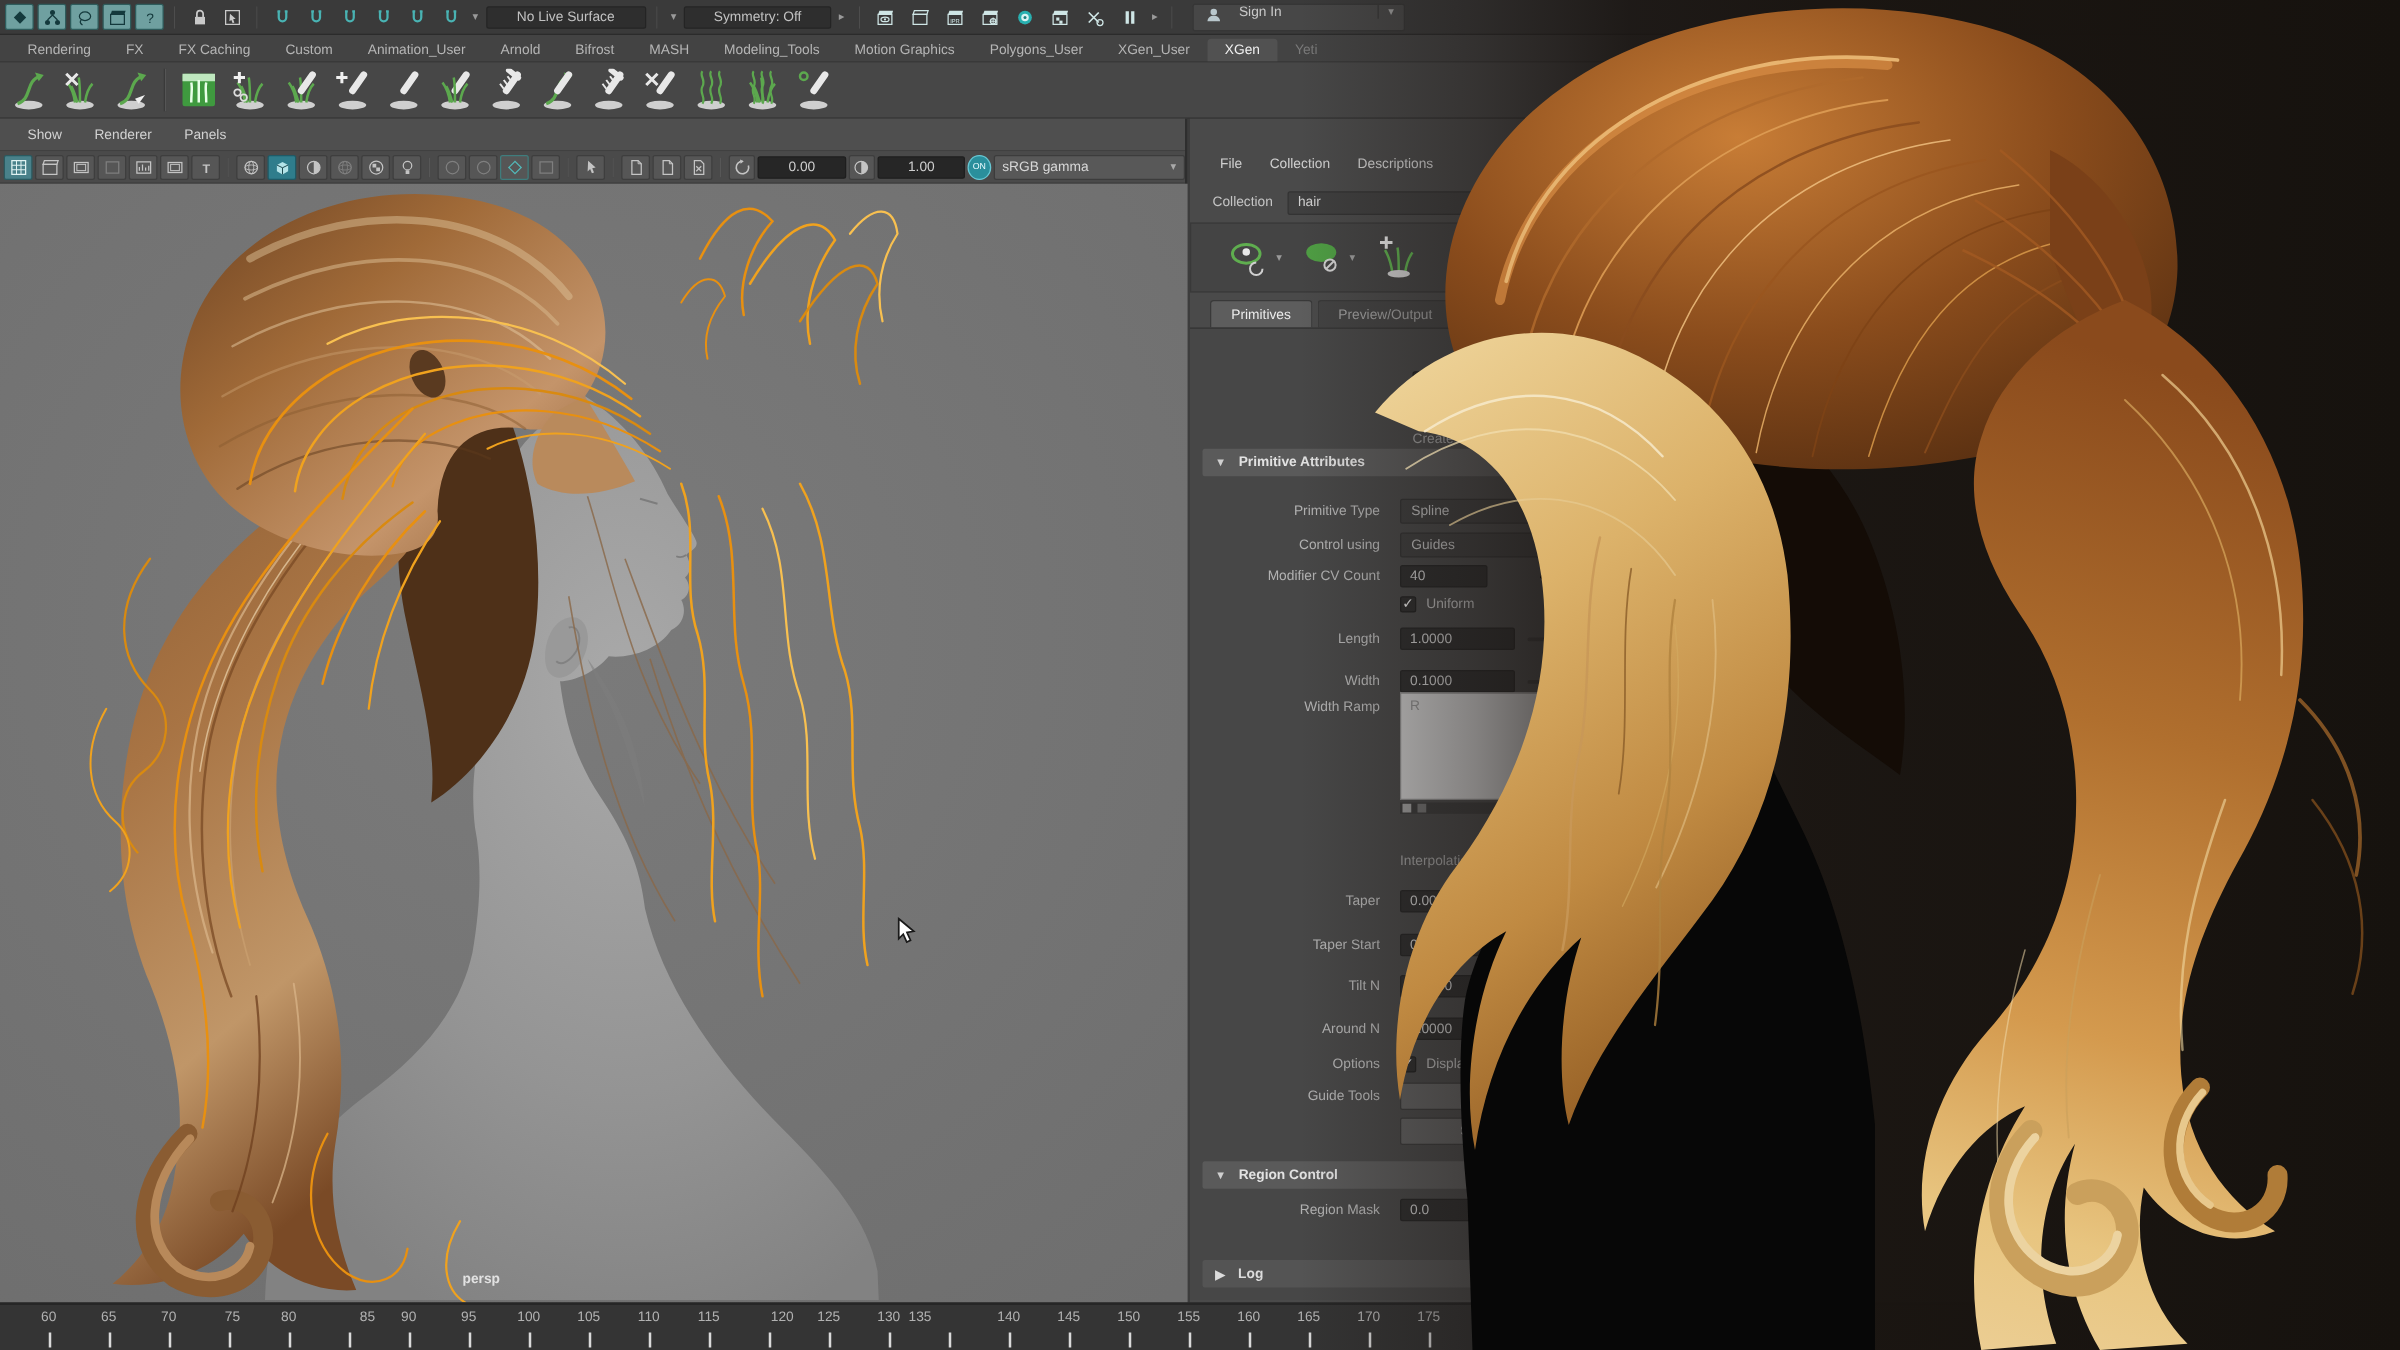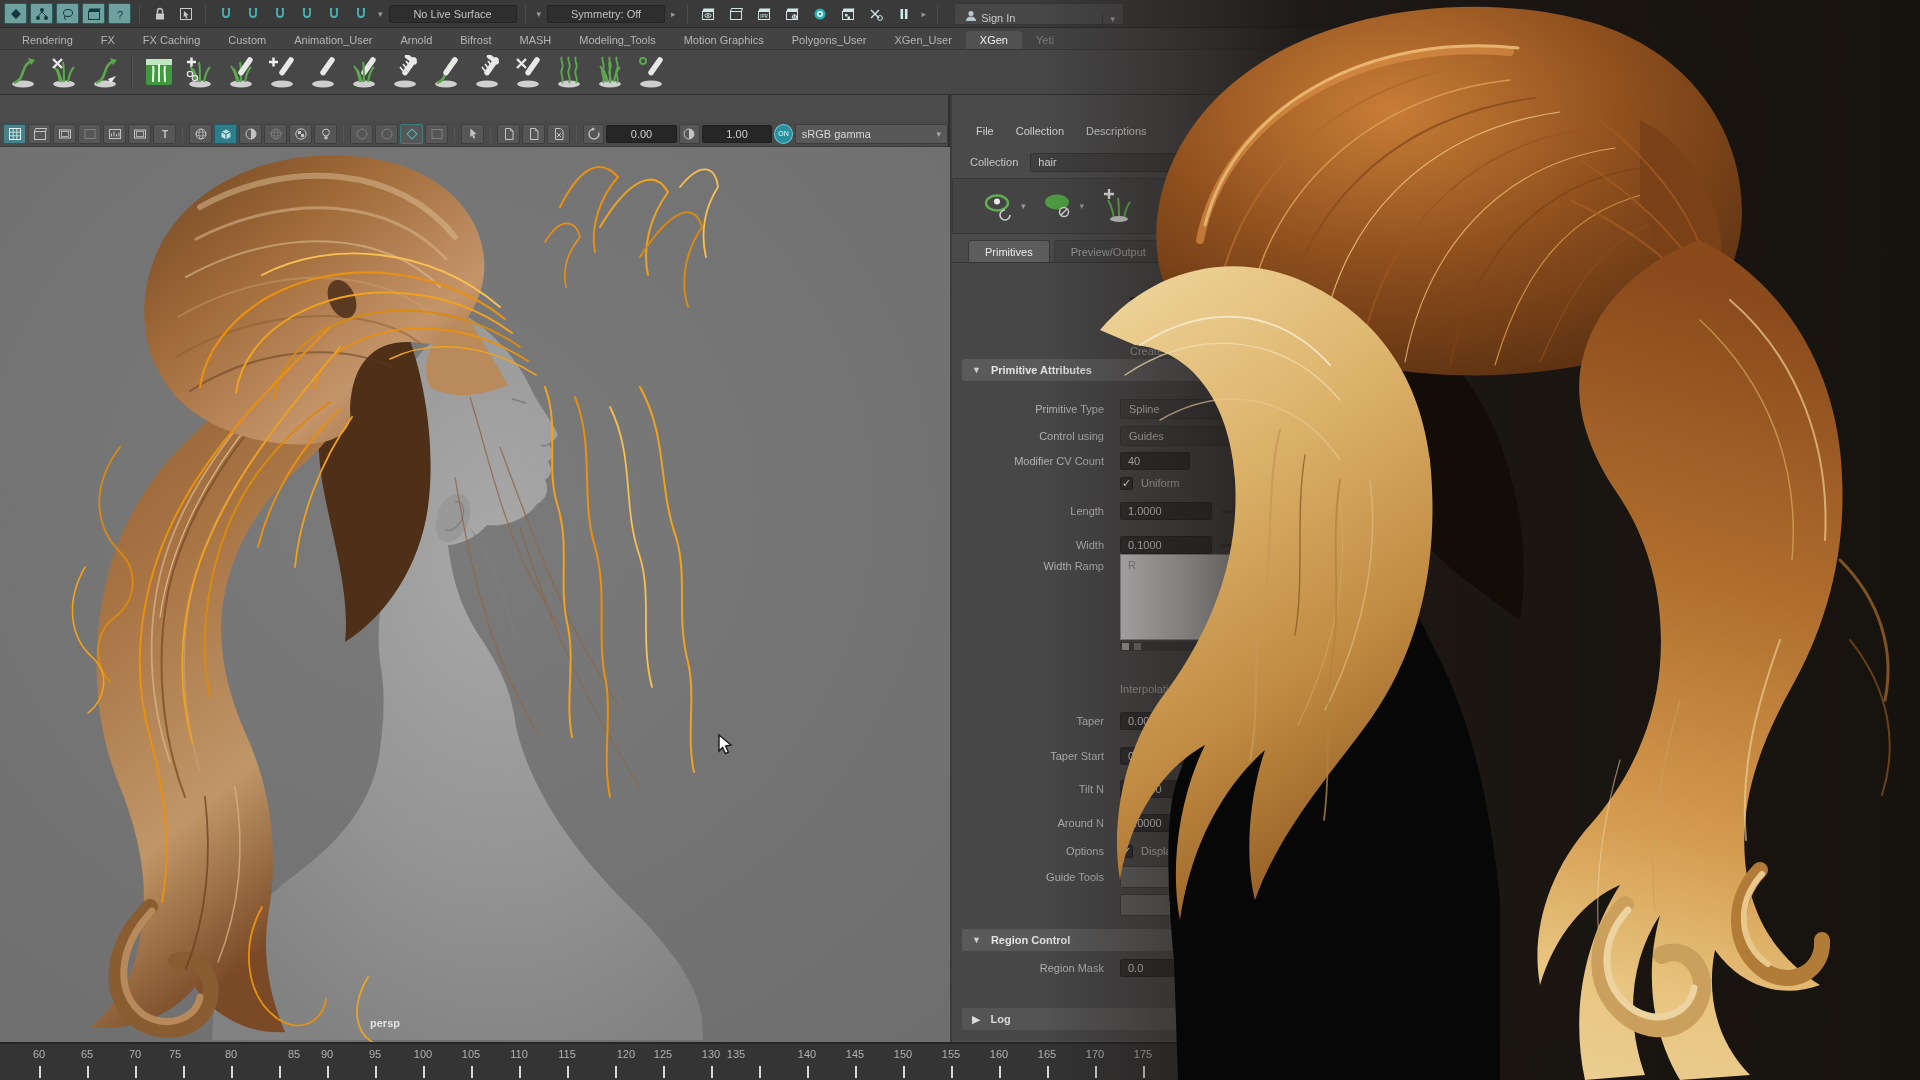--- a/index.html
+++ b/index.html
@@ -12,21 +12,21 @@
              border-bottom:1px solid #2b2b2b;display:flex;align-items:center;padding:0 4px;gap:3px;}
   .sbbtn{width:23px;height:21px;display:flex;align-items:center;justify-content:center;border-radius:2px;color:#c9c9c9;}
   .sbbtn.teal{background:#6fa0a0;border:1px solid #2e5c5c;color:#14393c;}
   .sbbtn.snap{color:#49b3b3;}
   .sbbtn.rend{color:#cfe6e6;width:24px;}
   .sbsep{width:1px;height:18px;background:#2a2a2a;border-right:1px solid #4d4d4d;margin:0 5px;}
   .sbfield{height:18px;background:#2e2e2e;border:1px solid #242424;border-radius:2px;color:#c2c2c2;
            display:flex;align-items:center;justify-content:center;padding:0 10px;}
   .chev{color:#9a9a9a;font-size:9px;padding:0 3px;}
   #signin{height:22px;width:170px;background:#474747;border:1px solid #363636;border-radius:2px;
-          display:flex;align-items:flex-end;gap:2px;padding:0 8px;margin-left:8px;}
+          display:flex;align-items:flex-start;gap:12px;padding:0 8px;margin-left:8px;}
   #signin .person{color:#b9c7cc;}
   #signin .dd{margin-left:auto;color:#9a9a9a;font-size:9px;border-left:1px solid #363636;padding-left:8px;}
   .ic{width:16px;height:16px;display:block;}
   
   #shelftabs{position:absolute;left:0;top:28px;width:1920px;height:22px;background:#434343;
              border-bottom:1px solid #373737;display:flex;align-items:flex-end;padding-left:8px;}
   .shelftab{padding:3px 14px;color:#b5b5b5;cursor:default;}
   .shelftab.active{color:#f0f0f0;background:#515151;border-radius:3px 3px 0 0;}
   .shelftab.faded{color:#7a7a7a;}
   #shelficons{position:absolute;left:0;top:50px;width:1920px;height:45px;background:#474747;
@@ -398,20 +398,25 @@
           <ellipse cx="17" cy="29" rx="11" ry="3.5" fill="#cfcfcf"></ellipse>
           <circle cx="9" cy="6" r="3" fill="none" stroke="#5ca84e" stroke-width="2"></circle>
           <rect x="19" y="1" width="5.5" height="21" rx="2.7" transform="rotate(35 22 11)" fill="#e8e8e8"></rect>
         </svg>
       </div>
     </div>
 
 <div id="main">
 
   <div id="viewport-pane">
+    <div id="vp-menubar">
+      <span>Show</span>
+      <span>Renderer</span>
+      <span>Panels</span>
+    </div>
     <div id="vp-toolbar">
       <span id="vp-icons" style="display:flex;gap:2px;align-items:center;">
             <span class="vpt hl">
               <svg class="ic" viewBox="0 0 16 16">
                 <rect x="2.5" y="2.5" width="11" height="11" fill="none" stroke="currentColor"></rect>
                 <path d="M6.2 2.5v11M9.8 2.5v11M2.5 6.2h11M2.5 9.8h11" stroke="currentColor" stroke-width=".8"></path>
               </svg>
             </span>
             <span class="vpt">
               <svg class="ic" viewBox="0 0 16 16">
@@ -831,21 +836,21 @@
   </div>
 </div>
 
 <div id="timeline">
       <span class="tlnum" style="left: 39px;">60</span>
       <span class="tltick" style="left: 39px;"></span>
       <span class="tlnum" style="left: 87px;">65</span>
       <span class="tltick" style="left: 87px;"></span>
       <span class="tlnum" style="left: 135px;">70</span>
       <span class="tltick" style="left: 135px;"></span>
-      <span class="tlnum" style="left: 175px;">75</span>
+      <span class="tlnum" style="left: 186px;">75</span>
       <span class="tltick" style="left: 183px;"></span>
       <span class="tlnum" style="left: 231px;">80</span>
       <span class="tltick" style="left: 231px;"></span>
       <span class="tlnum" style="left: 294px;">85</span>
       <span class="tltick" style="left: 279px;"></span>
       <span class="tlnum" style="left: 327px;">90</span>
       <span class="tltick" style="left: 327px;"></span>
       <span class="tlnum" style="left: 375px;">95</span>
       <span class="tltick" style="left: 375px;"></span>
       <span class="tlnum" style="left: 423px;">100</span>

